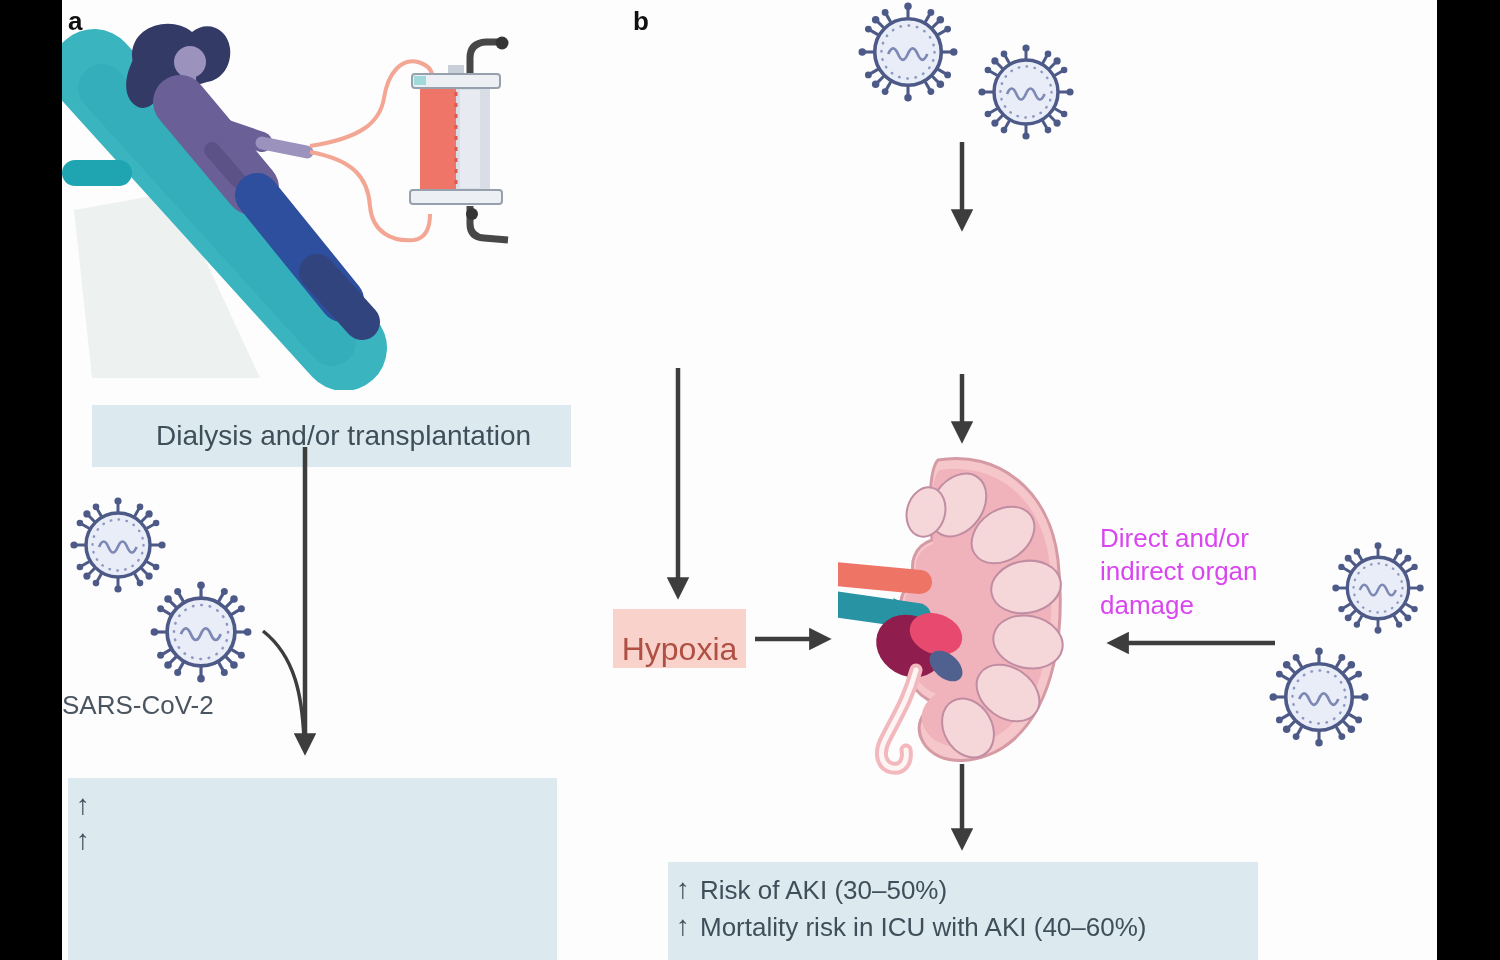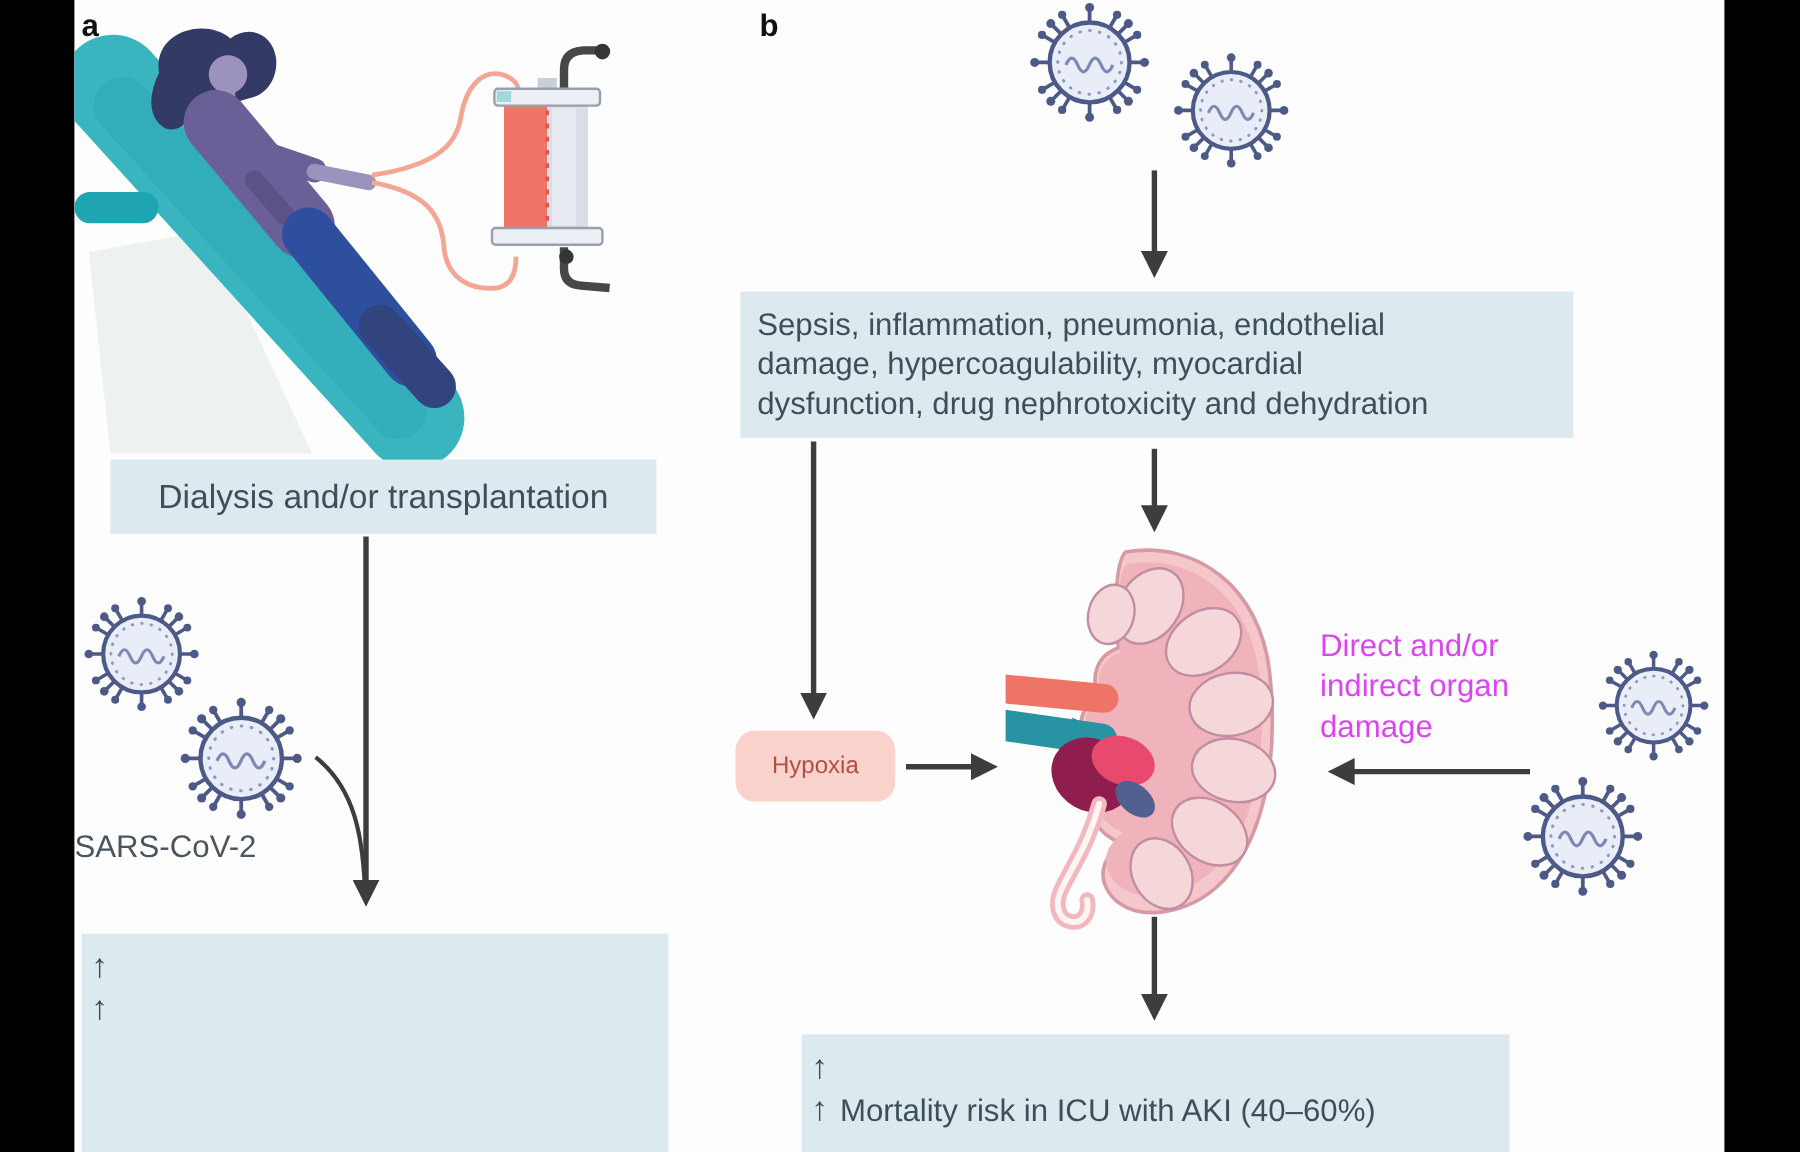--- a/index.html
+++ b/index.html
@@ -8,21 +8,21 @@
   .content{position:absolute;left:62px;top:0;width:1375px;height:960px;background:#fdfdfd;}
   .abs{position:absolute;}
   .panel-label{font-weight:bold;font-size:26px;color:#101010;}
   .bluebox{background:#dce9ee;color:#3f4f5a;}
   .pre{white-space:pre;}
   .boxtext{font-size:26px;line-height:1.26;color:#3f4f5a;}
   .center-box{display:flex;align-items:center;justify-content:center;}
   .outcome-list{display:flex;flex-direction:column;gap:4px;padding:12px 10px 10px 8px;}
   .outcome-item{display:flex;align-items:flex-start;}
   .up-arrow{font-size:28px;line-height:1.1;width:24px;flex:0 0 24px;color:#3f4f5a;}
-  .hypoxia{background:#f8d2cb;color:#b04f44;font-size:20px;border-radius:16px;}
+  .hypoxia{background:#f8d2cb;color:#b04f44;font-size:32px;border-radius:0;align-items:flex-end;}
   .damage-text{font-size:26px;line-height:1.28;color:#d946ef;}
   .sars-label{font-size:26px;color:#4a5560;}
   svg{display:block;}
   .overlay{position:absolute;left:0;top:0;pointer-events:none;}
 </style>
 </head>
 <body>
 
 <div class="stage">
 
@@ -69,42 +69,37 @@
       <rect x="358" y="76" width="36" height="106" fill="#ef7568"></rect>
       <rect x="394" y="76" width="34" height="106" fill="#d9dee6"></rect>
       <rect x="398" y="80" width="20" height="98" fill="#e7ebf1"></rect>
       <line x1="394" y1="82" x2="394" y2="176" stroke="#e2564b" stroke-width="3" stroke-dasharray="4 7"></line>
       <rect x="350" y="64" width="88" height="14" rx="3" fill="#eceff3" stroke="#97a1ad" stroke-width="2"></rect>
       <rect x="352" y="66" width="12" height="9" fill="#9fd9d9"></rect>
       <rect x="348" y="180" width="92" height="14" rx="3" fill="#eceff3" stroke="#97a1ad" stroke-width="2"></rect>
     </g>
   </svg>
 
-  <div class="abs bluebox center-box" style="left:92px;top:383px;width:455px;height:62px;">
+  <div class="abs bluebox center-box" style="left:92px;top:405px;width:455px;height:62px;padding-left:24px;">
     <span style="font-size:28px;color:#3f4f5a;">Dialysis and/or transplantation</span>
   </div>
 
   <div class="abs sars-label" style="left:62px;top:690px;">SARS-CoV-2</div>
 
   <div class="abs bluebox outcome-list" style="left:68px;top:778px;width:489px;height:182px;box-sizing:border-box;">
     <div class="outcome-item">
       <span class="up-arrow">↑</span>
     </div>
     <div class="outcome-item">
       <span class="up-arrow">↑</span>
     </div>
   </div>
 
   <div class="abs panel-label" style="left:633px;top:6px;">b</div>
 
-  <div class="abs bluebox" style="left:617px;top:243px;width:694px;height:122px;box-sizing:border-box;padding:11px 14px;">
-    <span class="boxtext pre">Sepsis, inflammation, pneumonia, endothelial
-damage, hypercoagulability, myocardial
-dysfunction, drug nephrotoxicity and dehydration</span>
-  </div>
 
   <div class="abs hypoxia center-box" style="left:613px;top:609px;width:133px;height:59px;">
     <span>Hypoxia</span>
   </div>
 
   <div class="abs damage-text pre" style="left:1100px;top:522px;">Direct and/or
 indirect organ
 damage</div>
 
   <svg class="abs" style="left:838px;top:450px;" width="240" height="330" viewBox="0 0 240 330">
@@ -133,20 +128,21 @@
     </g>
     <g fill="none" stroke-linecap="round">
       <path d="M78,220 C70,250 58,268 47,290 C40,304 44,316 54,318 C64,320 70,312 68,300" stroke="#f2b8bd" stroke-width="13"></path>
       <path d="M78,220 C70,250 58,268 47,290 C40,304 44,316 54,318 C64,320 70,312 68,300" stroke="#fdf4f4" stroke-width="5"></path>
     </g>
   </svg>
 
   <div class="abs bluebox outcome-list" style="left:668px;top:862px;width:590px;height:98px;box-sizing:border-box;">
     <div class="outcome-item">
       <span class="up-arrow">↑</span>
+      <span class="boxtext pre">Risk of AKI (30–50%)</span>
     </div>
     <div class="outcome-item">
       <span class="up-arrow">↑</span>
       <span class="boxtext pre">Mortality risk in ICU with AKI (40–60%)</span>
     </div>
   </div>
 
   <svg width="0" height="0" style="position:absolute;">
     <defs>
       <symbol id="virus" viewBox="0 0 100 100">

